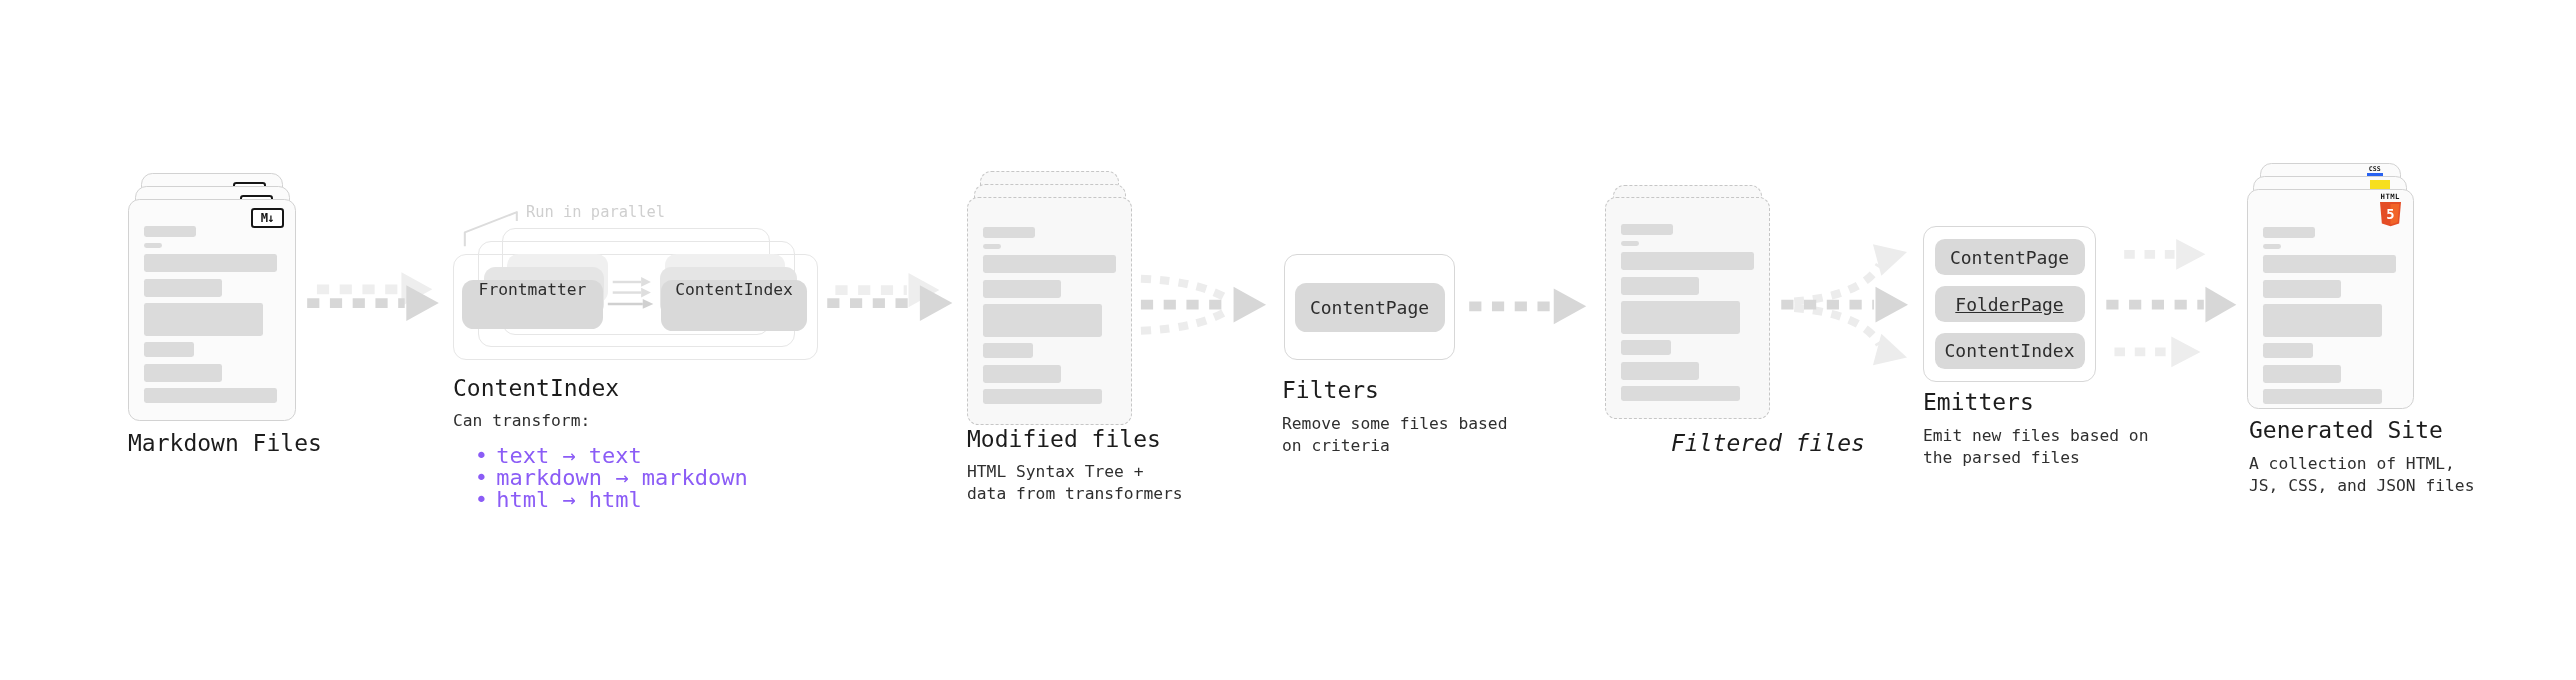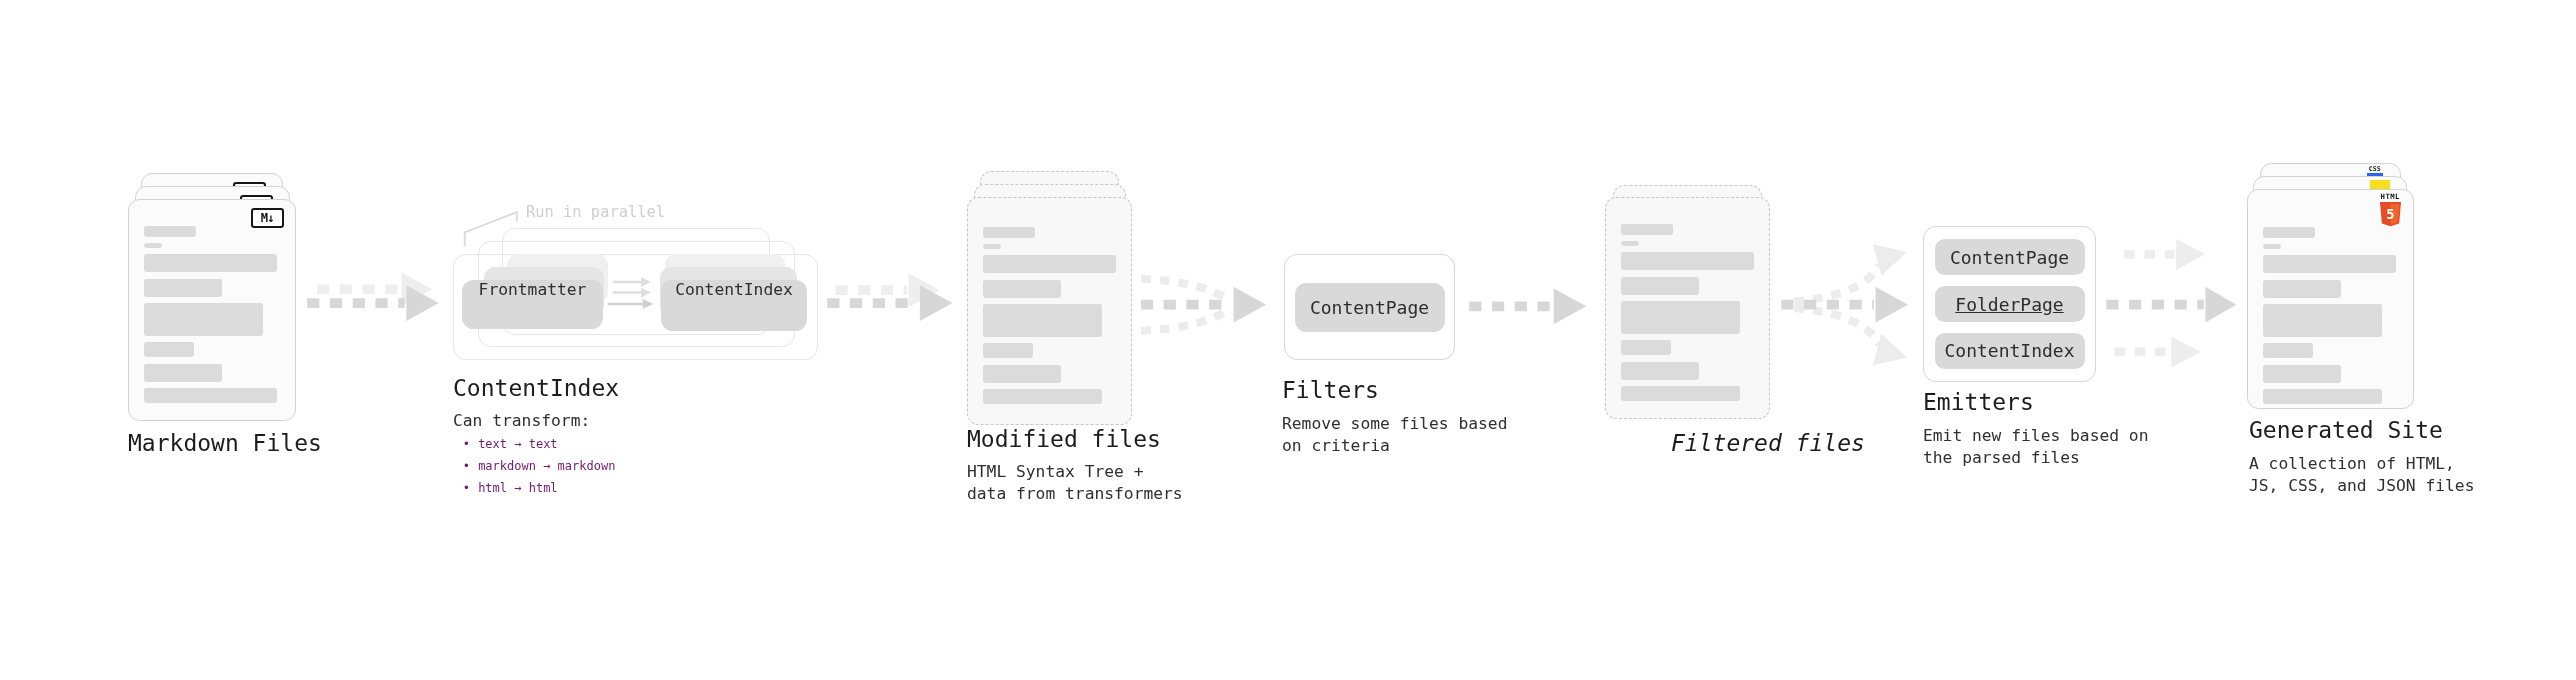--- a/index.html
+++ b/index.html
@@ -37,21 +37,21 @@
     font-size:16.3px;color:#2d2d2d;white-space:nowrap;}
   .pill.ghost1{background:#e5e5e5;}
   .pill.ghost2{background:#f0f0f0;}
   .pill-static{background:#d9d9d9;border-radius:9.8px;display:flex;align-items:center;justify-content:center;
     font-size:18px;color:#2d2d2d;white-space:nowrap;}
 
   
   .stage-title{position:absolute;font-size:23px;line-height:26px;color:#1c1c1c;white-space:nowrap;}
   .stage-desc{position:absolute;font-size:16.3px;line-height:22px;color:#2f2f2f;white-space:pre-line;}
   .note-label{position:absolute;font-size:15.4px;color:#cfcfcf;white-space:nowrap;}
-  .bullet-list{position:absolute;list-style:none;margin:0;padding:0;font-size:12px;line-height:22px;color:#701a75;}
+  .bullet-list{position:absolute;list-style:none;margin:12px;padding:0;font-size:22px;line-height:22px;color:#8b5cf6;}
   .bullet-list li{white-space:nowrap;}
   .bullet-list li::before{content:"•";margin:0 8.1px 0 9.8px;}
 
   
   .arrows-svg{position:absolute;left:0;top:0;pointer-events:none;}
 </style>
 </head>
 <body>
 
 <div class="canvas">

